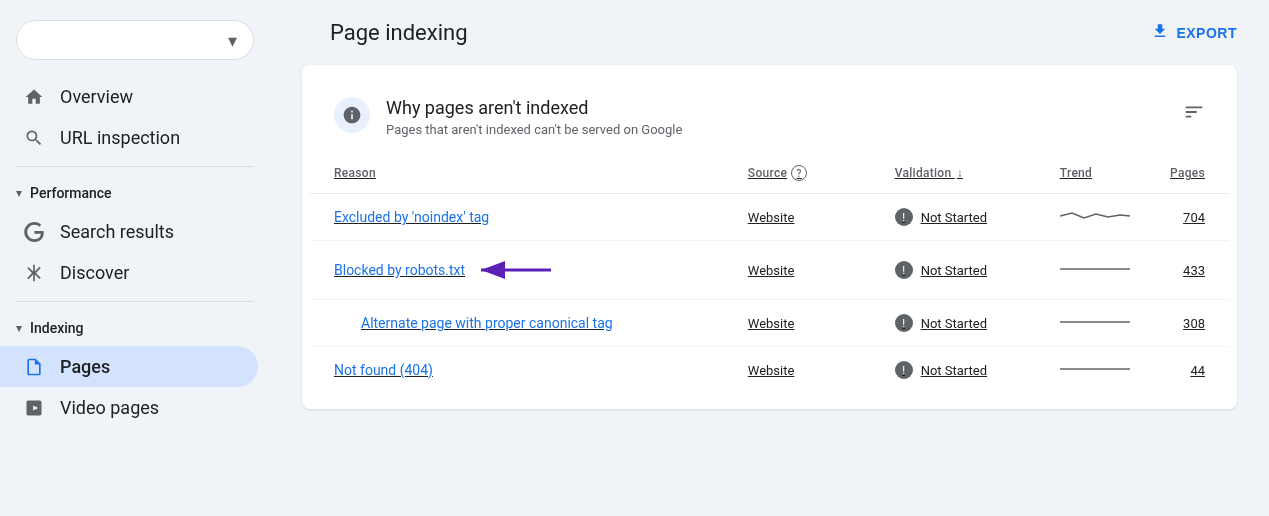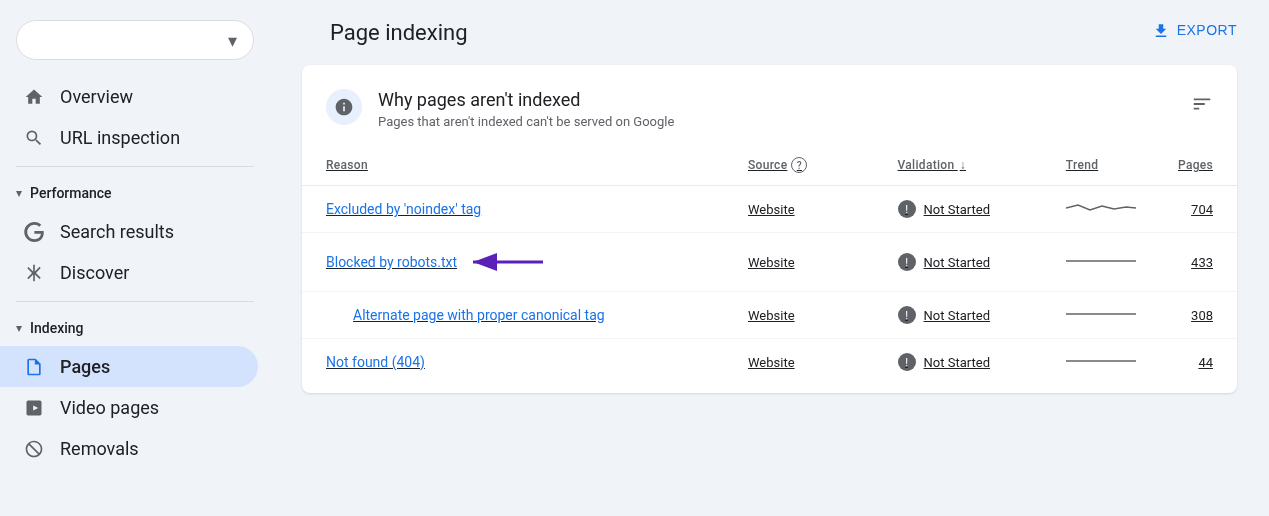--- a/index.html
+++ b/index.html
@@ -111,37 +111,37 @@
       margin-bottom: 20px;
       margin-left: 28px;
     }
     .page-title {
       font-size: 22px;
       font-weight: 400;
       color: #202124;
     }
     .export-btn {
       display: flex;
-      align-items: flex-start;
+      align-items: center;
       gap: 7px;
       font-size: 14px;
-      font-weight: 400;
+      font-weight: 700;
       color: #1a73e8;
       cursor: pointer;
       background: none;
       border: none;
       letter-spacing: 0.5px;
       text-transform: uppercase;
     }
 
     
     .card {
       background: #fff;
       border-radius: 8px;
-      padding: 0;
+      padding: 8px;
       box-shadow: 0 1px 2px rgba(60,64,67,0.1), 0 1px 3px rgba(60,64,67,0.06);
       overflow: hidden;
     }
 
     .card-header {
       display: flex;
       align-items: flex-start;
       justify-content: space-between;
       padding: 24px 24px 16px 24px;
       gap: 16px;
@@ -340,28 +340,20 @@
   <div class="sidebar-item">
     <span class="icon">
       <svg width="20" height="20" viewBox="0 0 24 24" fill="#5f6368">
         <path d="M19 3H5c-1.1 0-2 .9-2 2v14c0 1.1.9 2 2 2h14c1.1 0 2-.9 2-2V5c0-1.1-.9-2-2-2zm-8 12V9l6 3-6 3z"></path>
       </svg>
     </span>
     <span>Video pages</span>
   </div>
 
 
-  <div class="sidebar-item">
-    <span class="icon">
-      <svg width="20" height="20" viewBox="0 0 24 24" fill="#5f6368">
-        <path d="M12 2C6.48 2 2 6.48 2 12s4.48 10 10 10 10-4.48 10-10S17.52 2 12 2zm0 18c-4.42 0-8-3.58-8-8 0-1.85.63-3.55 1.69-4.9L16.9 18.31C15.55 19.37 13.85 20 12 20zm6.31-3.1L7.1 5.69C8.45 4.63 10.15 4 12 4c4.42 0 8 3.58 8 8 0 1.85-.63 3.55-1.69 4.9z"></path>
-      </svg>
-    </span>
-    <span>Removals</span>
-  </div>
 
 </nav>
 
 <main class="main">
 
   <div class="page-header">
     <h1 class="page-title">Page indexing</h1>
     <button class="export-btn">
       <span>
         <svg width="18" height="18" viewBox="0 0 24 24" fill="#1a73e8">

